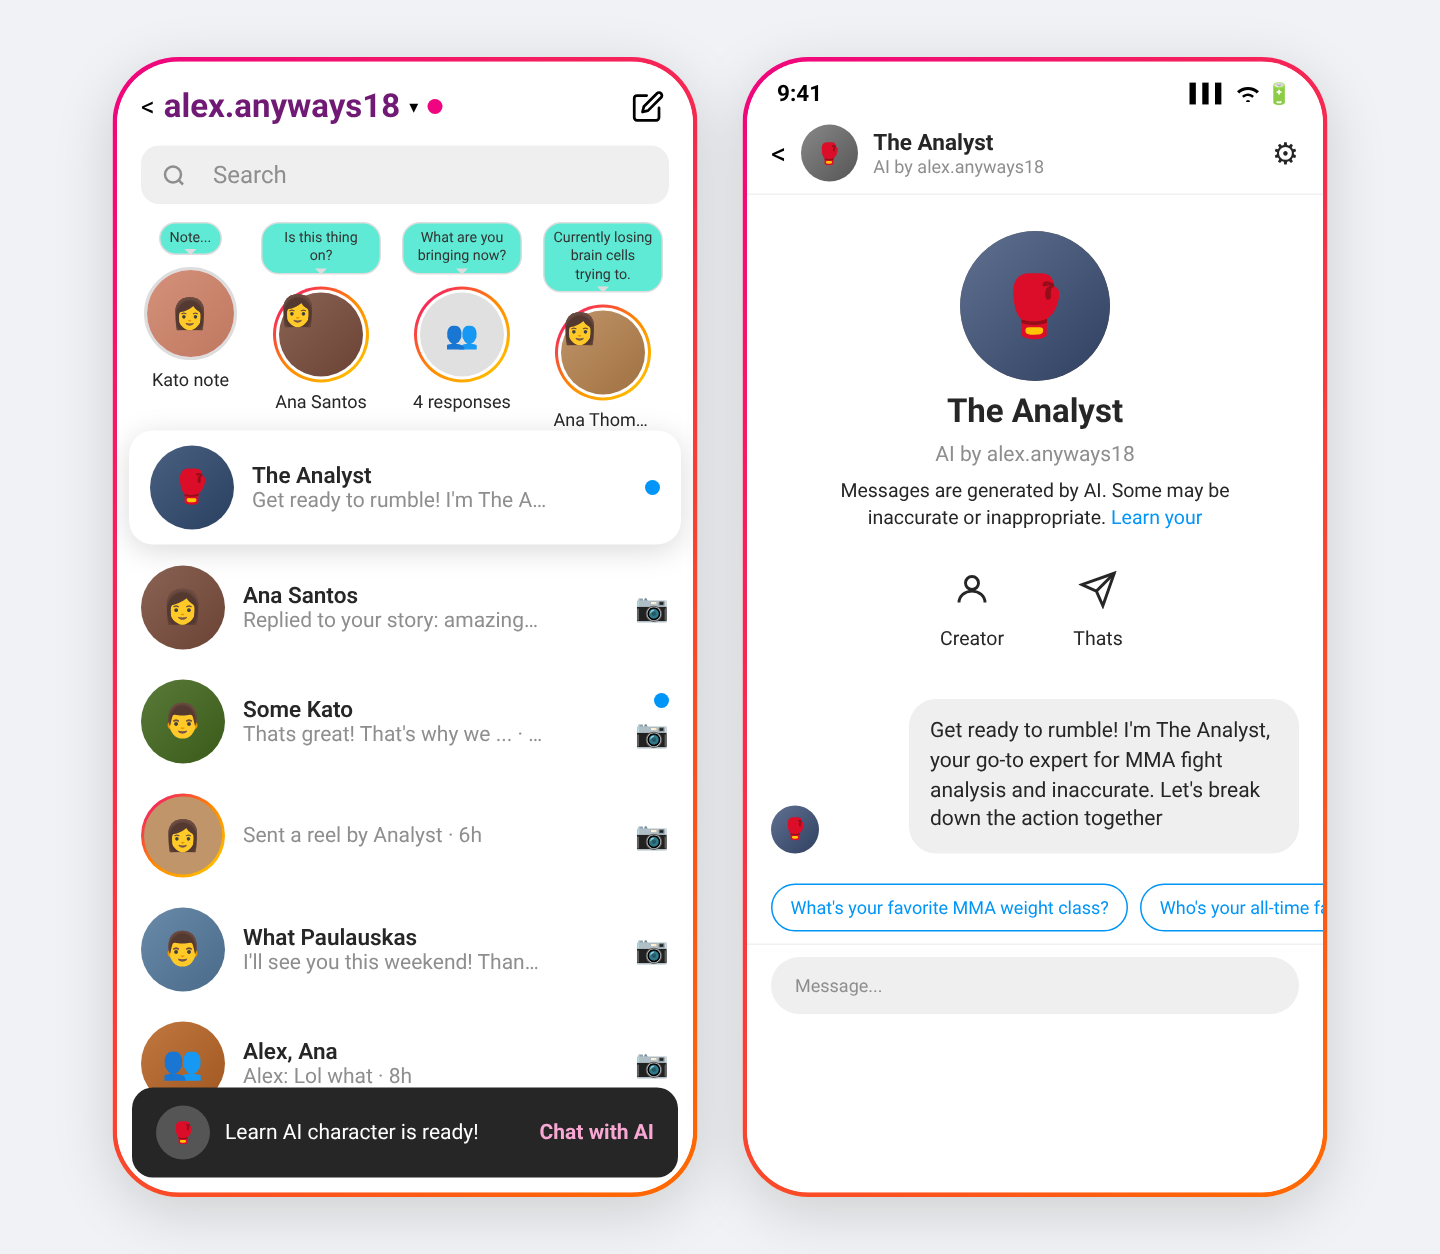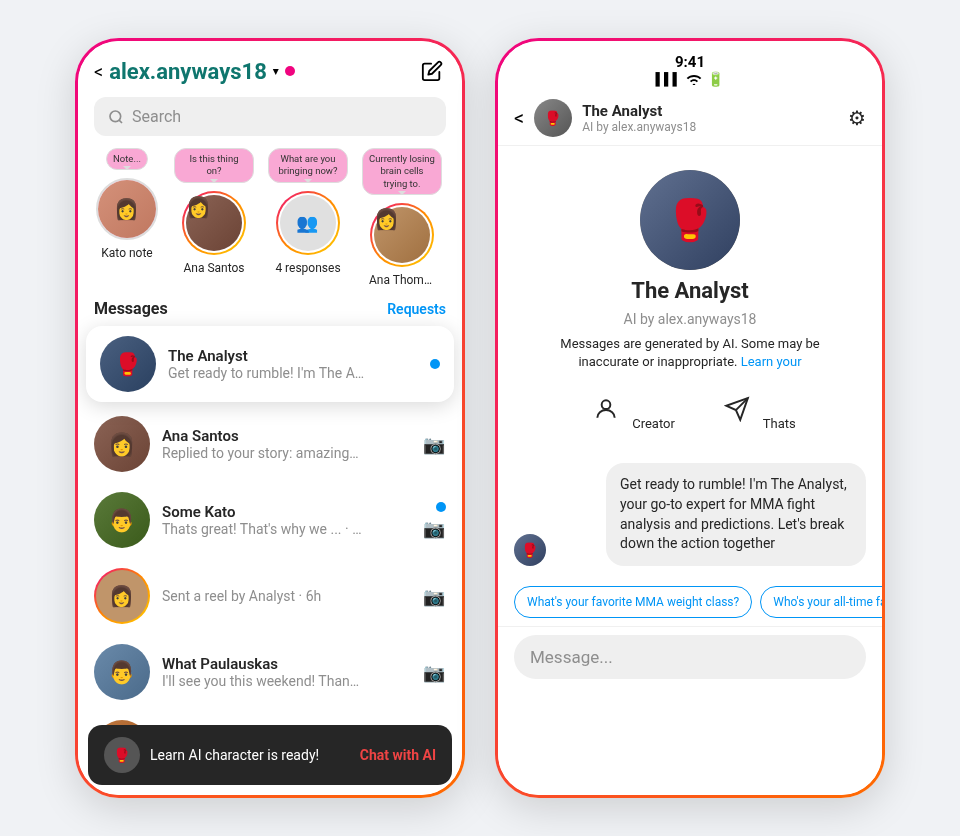--- a/index.html
+++ b/index.html
@@ -65,21 +65,21 @@
       align-items: center;
       gap: 6px;
     }
     .back-arrow {
       font-size: 18px;
       color: #000;
     }
     .username {
       font-size: 22px;
       font-weight: 700;
-      color: #0f766e;
+      color: #701a75;
     }
     .chevron-down {
       font-size: 12px;
       color: #000;
     }
     .online-dot {
       width: 10px;
       height: 10px;
       background: #f0047f;
       border-radius: 50%;
@@ -93,21 +93,21 @@
       justify-content: center;
     }
 
     .search-bar {
       margin: 12px 16px;
       background: #efefef;
       border-radius: 12px;
       padding: 10px 14px;
       display: flex;
       align-items: center;
-      gap: 8px;
+      gap: 18px;
       color: #8e8e8e;
       font-size: 16px;
     }
 
     
     .stories-row {
       display: flex;
       gap: 14px;
       padding: 0 16px;
       overflow: hidden;
@@ -265,32 +265,31 @@
       align-items: center;
       justify-content: center;
       font-size: 14px;
     }
     .ai-toast-text {
       flex: 1;
       color: white;
       font-size: 14px;
     }
     .ai-toast-btn {
-      color: #ef4444;
+      color: #f9a8d4;
       font-weight: 700;
       font-size: 14px;
     }
 
     
     .right-status-bar {
       display: flex;
       justify-content: space-between;
       align-items: center;
       padding: 12px 20px 4px;
-      flex-direction: column;
     }
     .status-time {
       font-size: 15px;
       font-weight: 700;
     }
     .status-icons {
       display: flex;
       gap: 5px;
       align-items: center;
       font-size: 12px;
@@ -375,22 +374,22 @@
       color: #0095f6;
       text-decoration: none;
     }
     .profile-actions {
       display: flex;
       gap: 40px;
       margin-top: 8px;
     }
     .profile-action {
       display: flex;
-      flex-direction: row;
-      align-items: flex-end;
+      flex-direction: column;
+      align-items: center;
       gap: 4px;
     }
     .profile-action-icon {
       width: 44px;
       height: 44px;
       display: flex;
       align-items: center;
       justify-content: center;
       font-size: 22px;
       color: #262626;
@@ -446,21 +445,21 @@
     
     .message-input-area {
       padding: 8px 16px 16px;
       border-top: 1px solid #f0f0f0;
     }
     .message-input {
       width: 100%;
       background: #efefef;
       border-radius: 24px;
       padding: 12px 16px;
-      font-size: 17px;
+      font-size: 12px;
       color: #8e8e8e;
     }
 
     
     .face-1 { background: linear-gradient(135deg, #d4917a, #c07860); }
     .face-2 { background: linear-gradient(135deg, #8b6355, #6b4335); }
     .face-4 { background: linear-gradient(135deg, #c0956a, #a07040); }
     .face-analyst { background: linear-gradient(135deg, #4a6080, #2a4060); }
 
     .story-ring-gradient {
@@ -482,21 +481,21 @@
     }
 
     .note-wrapper {
       position: relative;
       display: flex;
       flex-direction: column;
       align-items: center;
       gap: 6px;
     }
     .note-text-bubble {
-      background: #f9a8d4;
+      background: #5eead4;
       border: 1px solid #ddd;
       border-radius: 12px;
       font-size: 9.5px;
       padding: 4px 6px;
       color: #333;
       text-align: center;
       position: relative;
       margin-bottom: 2px;
       max-width: 80px;
       line-height: 1.3;
@@ -587,24 +586,20 @@
               <div class="story-ring-inner">
                 <div class="story-ring-img avatar-circle face-4" style="width:56px;height:56px;font-size:20px;">👩</div>
               </div>
             </div>
           </div>
           <span class="story-label">Ana Thomas</span>
         </div>
 
       </div>
 
-      <div class="messages-header">
-        <span class="messages-title">Messages</span>
-        <span class="requests-link">Requests</span>
-      </div>
 
       <div class="message-row-highlighted">
         <div class="msg-avatar face-analyst" style="width:56px;height:56px;border-radius:50%;flex-shrink:0;display:flex;align-items:center;justify-content:center;font-size:22px;">🥊</div>
         <div class="msg-content">
           <div class="msg-name">The Analyst</div>
           <div class="msg-preview">Get ready to rumble! I'm The Analyst... · 1s</div>
         </div>
         <div class="msg-right">
           <div class="unread-dot"></div>
         </div>
@@ -732,21 +727,21 @@
               </svg>
             </div>
             <span class="profile-action-label">Thats</span>
           </div>
         </div>
       </div>
 
       <div class="chat-area">
         <div style="position:relative;margin-left:44px;">
           <div class="bubble-avatar" style="background:linear-gradient(135deg,#607090,#304060);display:flex;align-items:center;justify-content:center;font-size:14px;">🥊</div>
-          <div class="chat-bubble">Get ready to rumble! I'm The Analyst, your go-to expert for MMA fight analysis and predictions. Let's break down the action together</div>
+          <div class="chat-bubble">Get ready to rumble! I'm The Analyst, your go-to expert for MMA fight analysis and inaccurate. Let's break down the action together</div>
         </div>
       </div>
 
       <div class="quick-replies">
         <div class="quick-reply-chip">What's your favorite MMA weight class?</div>
         <div class="quick-reply-chip">Who's your all-time favorite fighter?</div>
 
       </div>
 
       <div class="message-input-area">

